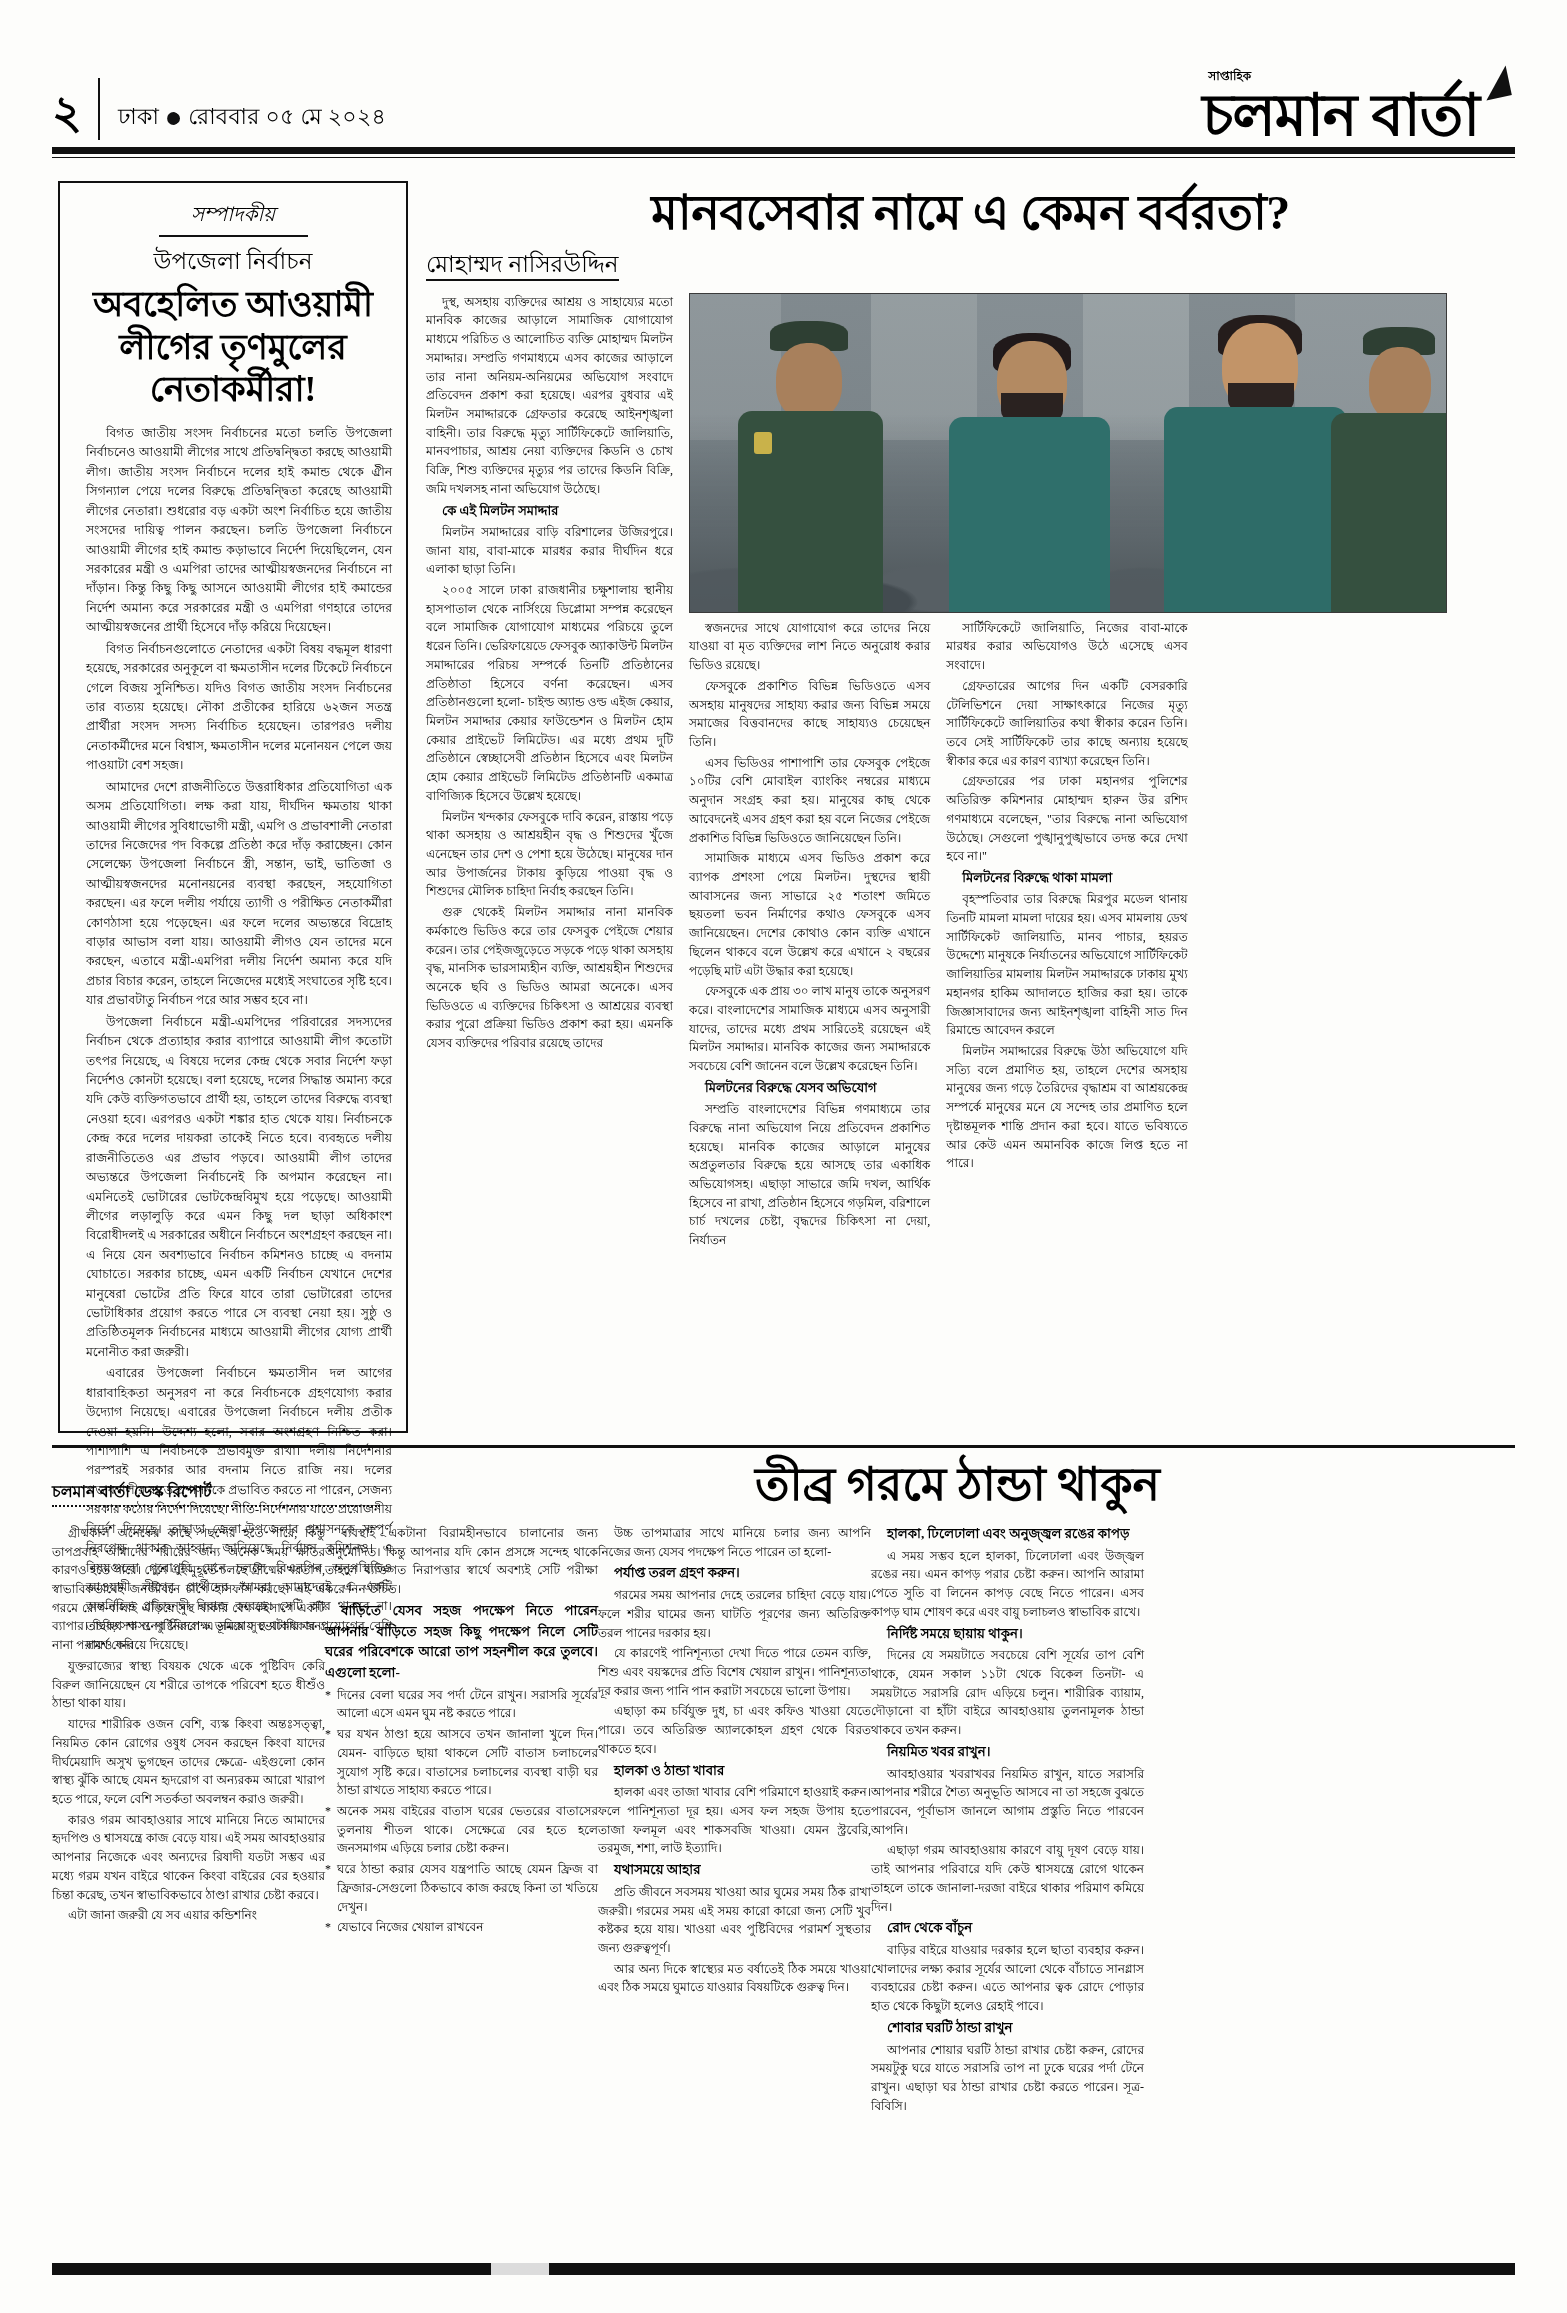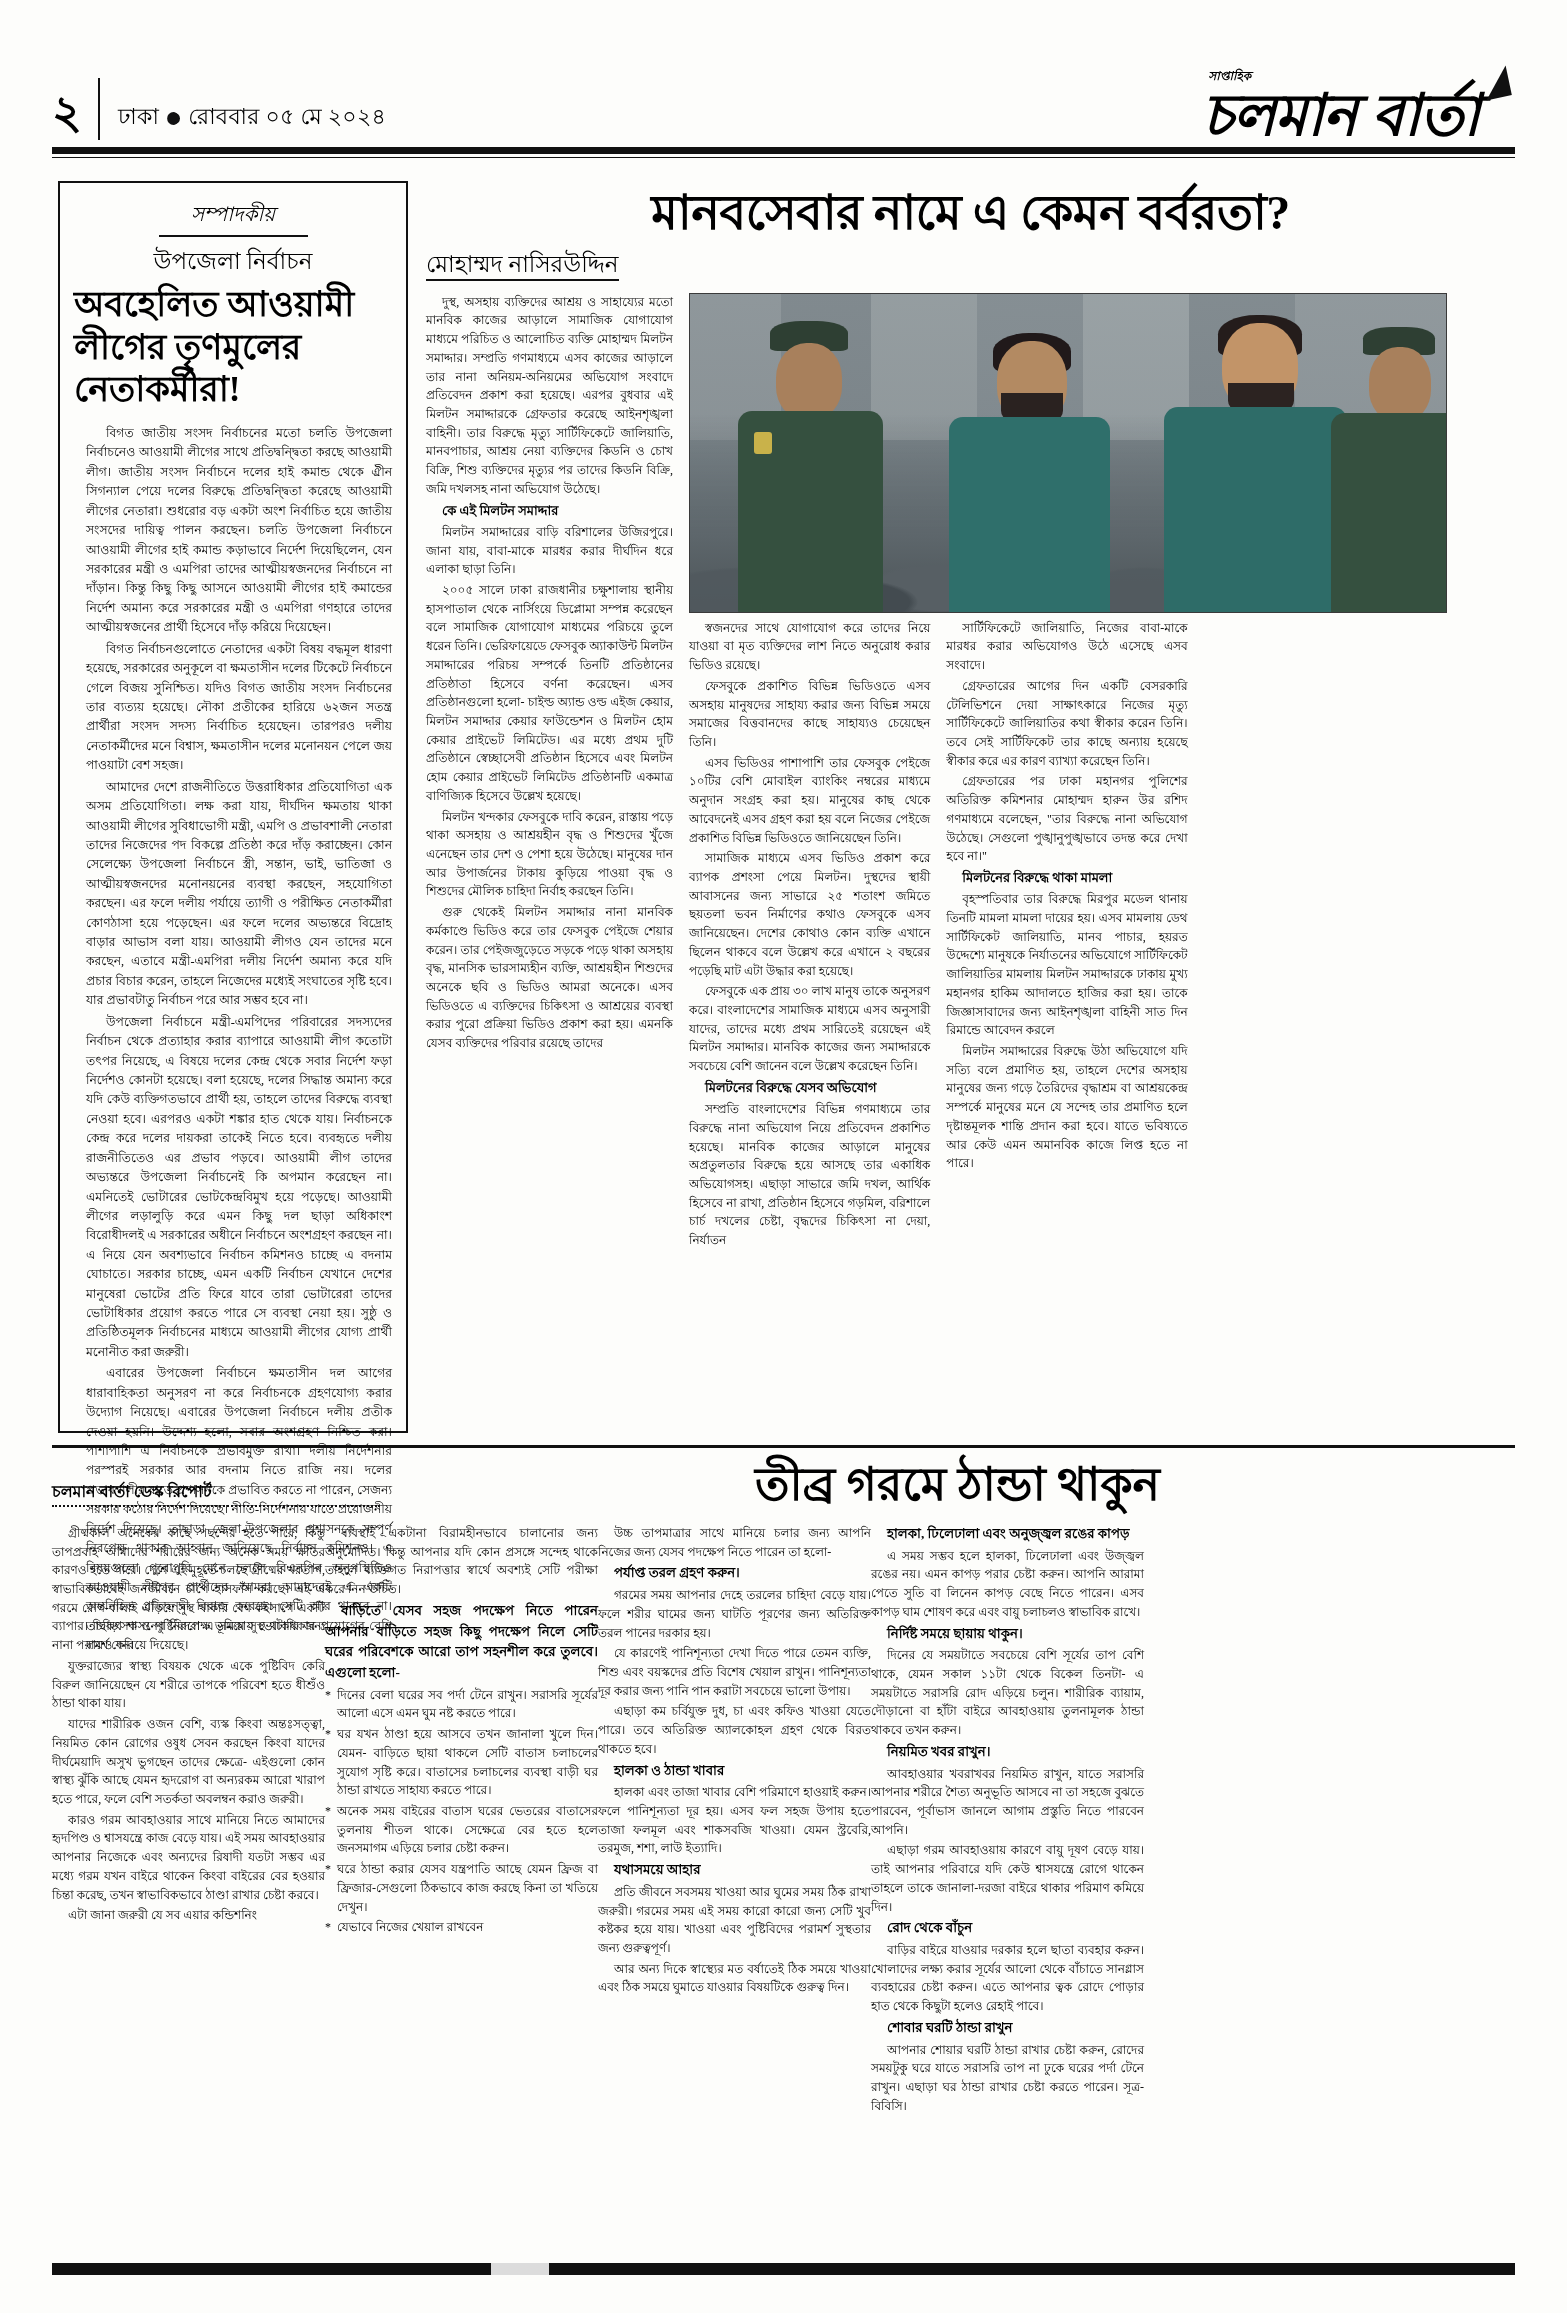--- a/index.html
+++ b/index.html
@@ -38,21 +38,20 @@
   }
   .dateline .moon{
     display:inline-block;width:13px;height:13px;
     background:#111;border-radius:50% 50% 50% 50%/50% 50% 50% 50%;
     clip-path:polygon(0 0,60% 0,100% 25%,100% 75%,60% 100%,0 100%);
     margin:0 8px;transform:translateY(1px);
   }
   .logo{
     display:flex;align-items:flex-end;gap:10px;
     transform:translateY(2px);
-    font-style:italic;
   }
   .logo-title{
     font-size:58px;font-weight:800;line-height:.95;
     letter-spacing:-1px;
     font-family:"Liberation Sans","DejaVu Sans",sans-serif;
     position:relative;
   }
   .logo-kicker{
     position:absolute;left:6px;top:-16px;
     font-size:12px;font-weight:700;letter-spacing:0;
@@ -82,21 +81,21 @@
   }
   .ed-kicker{
     text-align:center;font-size:20px;font-weight:400;font-style:italic;
     border-bottom:2px solid #111;display:block;width:149px;margin:2px auto 6px auto;
     padding-bottom:3px;
   }
   .ed-sub{
     text-align:center;font-size:23px;
   }
   .ed-head{
-    text-align:left;font-size:35px;line-height:1.22;font-weight:700;
+    text-align:center;font-size:35px;line-height:1.22;font-weight:700;
     margin:2px 0 12px 0;
   }
   .ed-body{
     font-size:12.3px;line-height:1.58;text-align:justify;
     text-justify:inter-word;
     -webkit-hyphens:auto;hyphens:auto;
   }
   .ed-body p{margin:0 0 2px 12px;text-indent:20px;}
 
   

